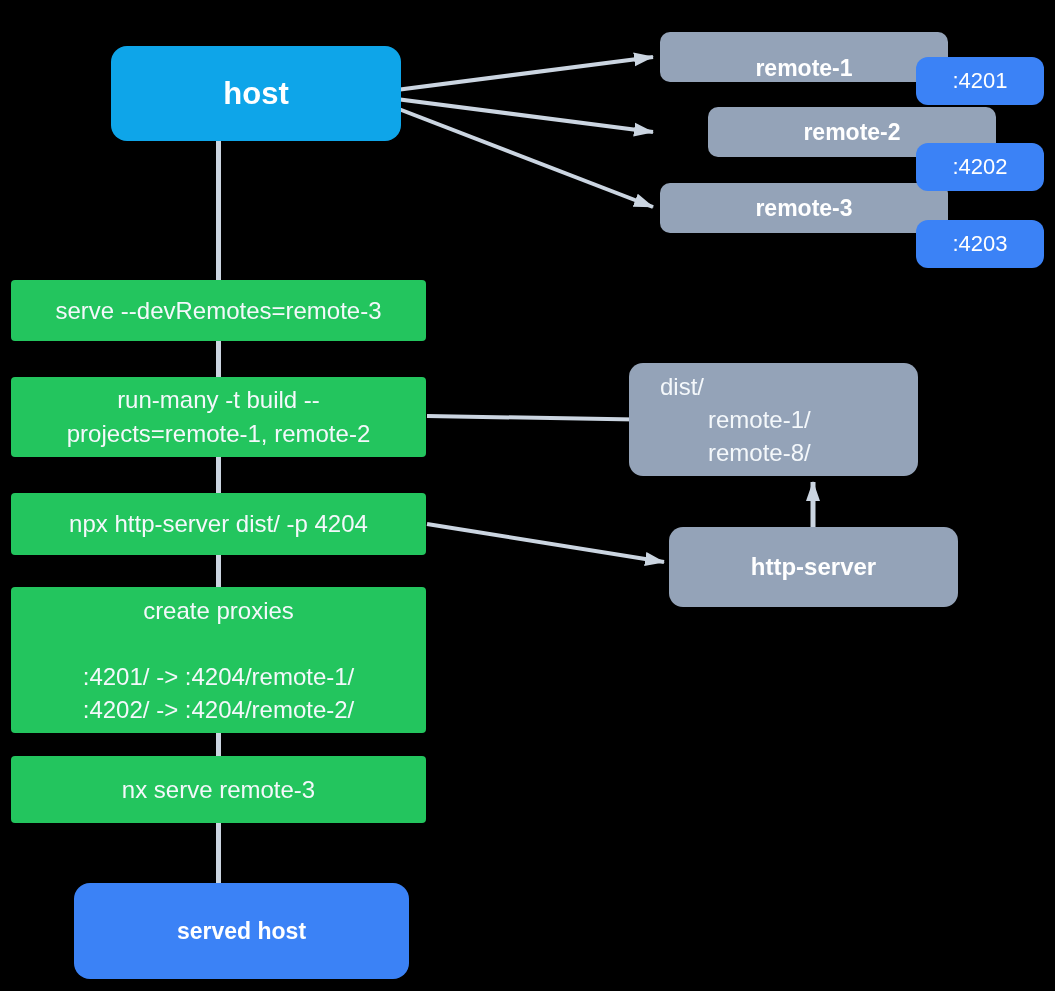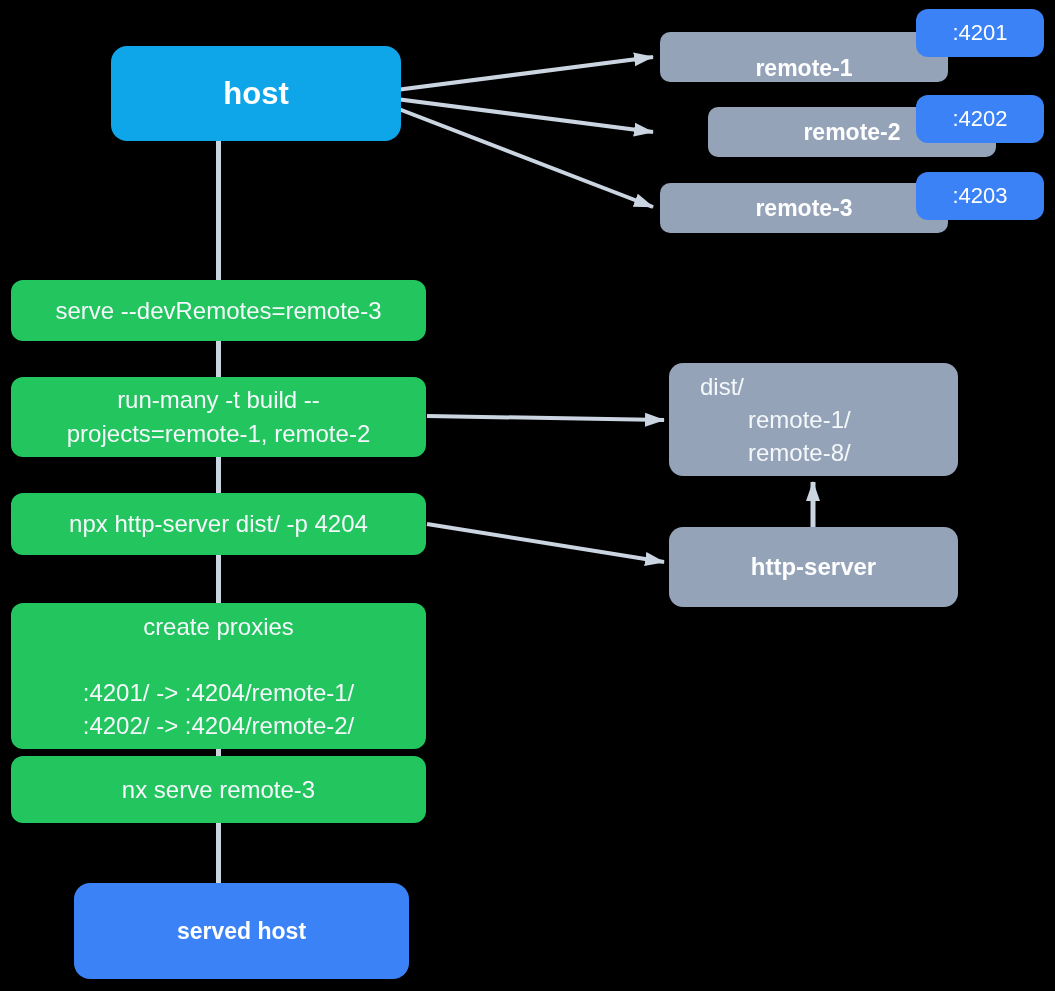--- a/index.html
+++ b/index.html
@@ -58,49 +58,50 @@
   .remote-1 { top: 107px; margin-left: 48px; }
   .remote-2 { top: 183px; }
   .port-badge {
     position: absolute;
     left: 916px; width: 128px; height: 48px;
     background: var(--accent-blue);
     border-radius: 12px;
     display: flex; align-items: center; justify-content: center;
     color: #ffffff; font-size: 22px; font-weight: 500;
     z-index: 2;
+    margin-top: 48px;
   }
   .badge-0 { top: 9px; }
   .badge-1 { top: 95px; }
   .badge-2 { top: 172px; }
   .node-cmd {
     left: 11px; width: 415px;
     background: var(--green);
-    border-radius: 12px;
+    border-radius: 4px;
     flex-direction: column;
     color: var(--text-light);
     font-size: 24px;
   }
   .cmd-serve       { top: 280px; height: 61px; }
   .cmd-run-many    { top: 377px; height: 80px; }
   .cmd-http-server { top: 493px; height: 62px; }
-  .cmd-proxies     { top: 587px; height: 146px; margin-top: 16px; }
+  .cmd-proxies     { top: 587px; height: 146px; }
   .cmd-nx-serve    { top: 756px; height: 67px; }
   .cmd-line {
     height: 34px;
     display: flex; align-items: center; justify-content: center;
     white-space: pre;
   }
   .proxy-line {
     height: 33px;
     display: flex; align-items: center; justify-content: center;
     white-space: pre;
   }
   .node-dist {
-    left: 669px; top: 363px; width: 289px; height: 113px;
+    left: 629px; top: 363px; width: 289px; height: 113px;
     background: var(--gray);
     border-radius: 14px;
     flex-direction: column;
     align-items: flex-start;
     justify-content: center;
     color: var(--text-light);
     font-size: 24px;
   }
   .dist-line { height: 33px; display: flex; align-items: center; padding-left: 31px; }
   .dist-line.indented { padding-left: 79px; }

